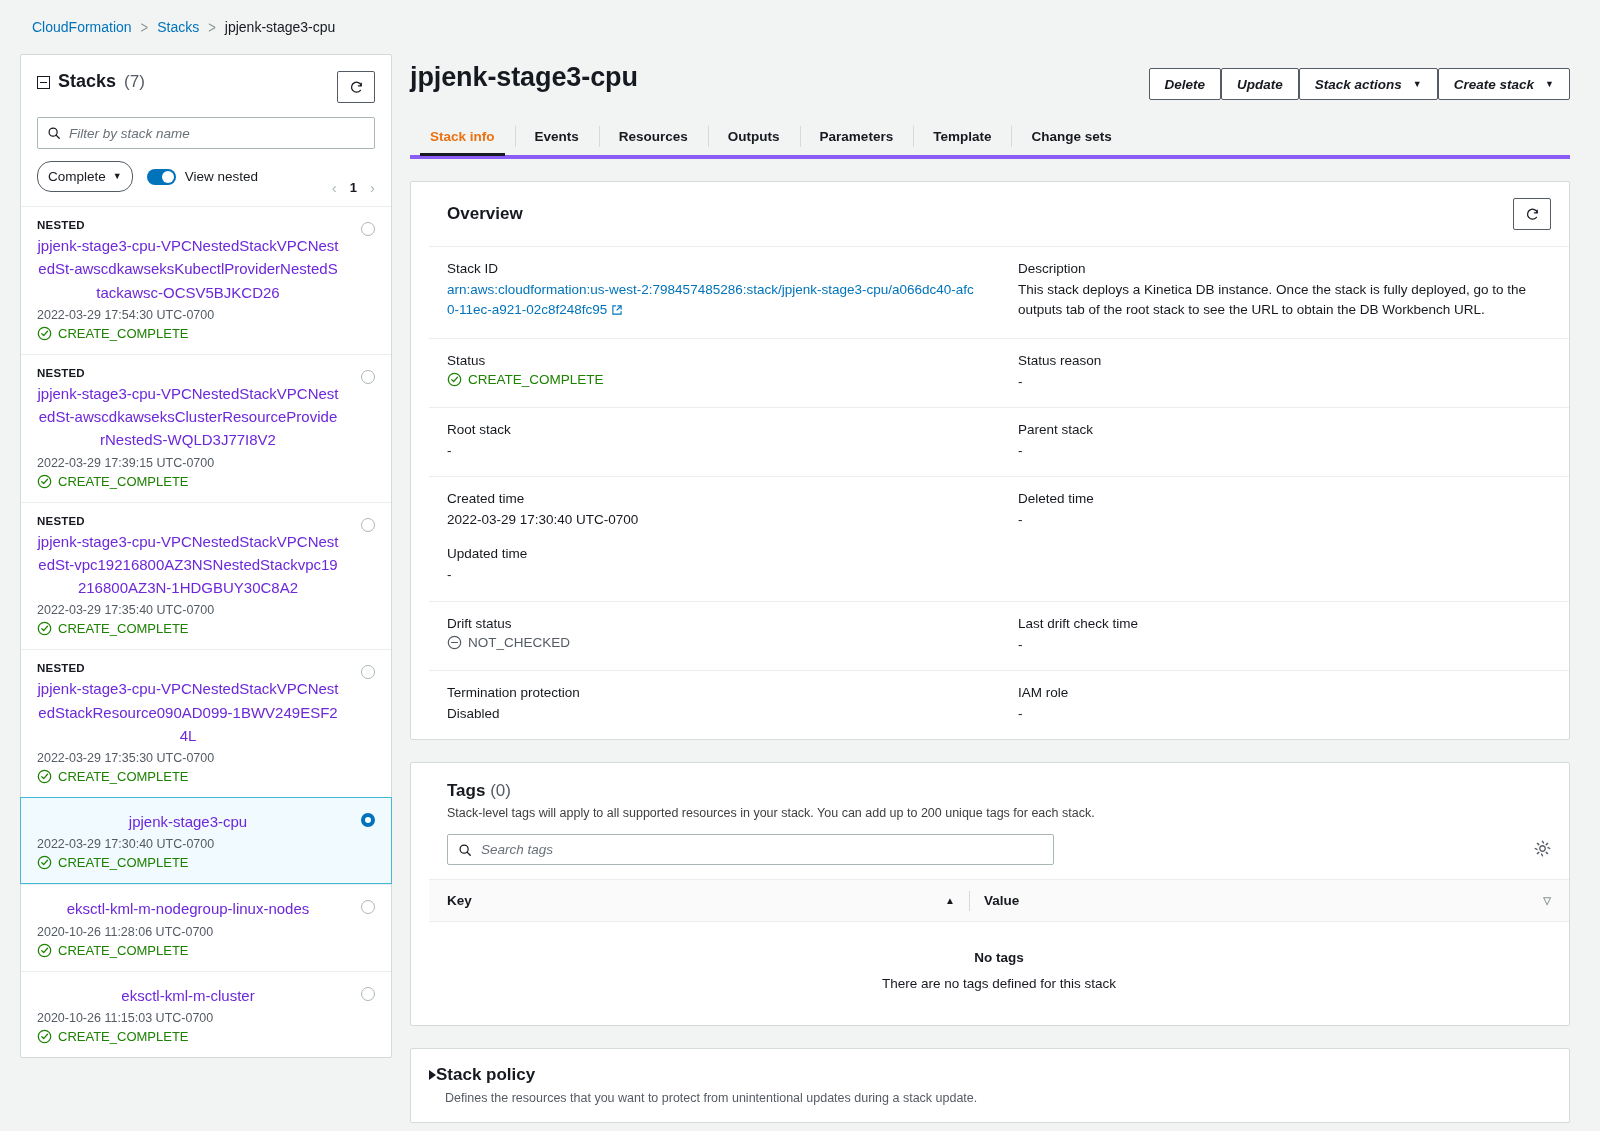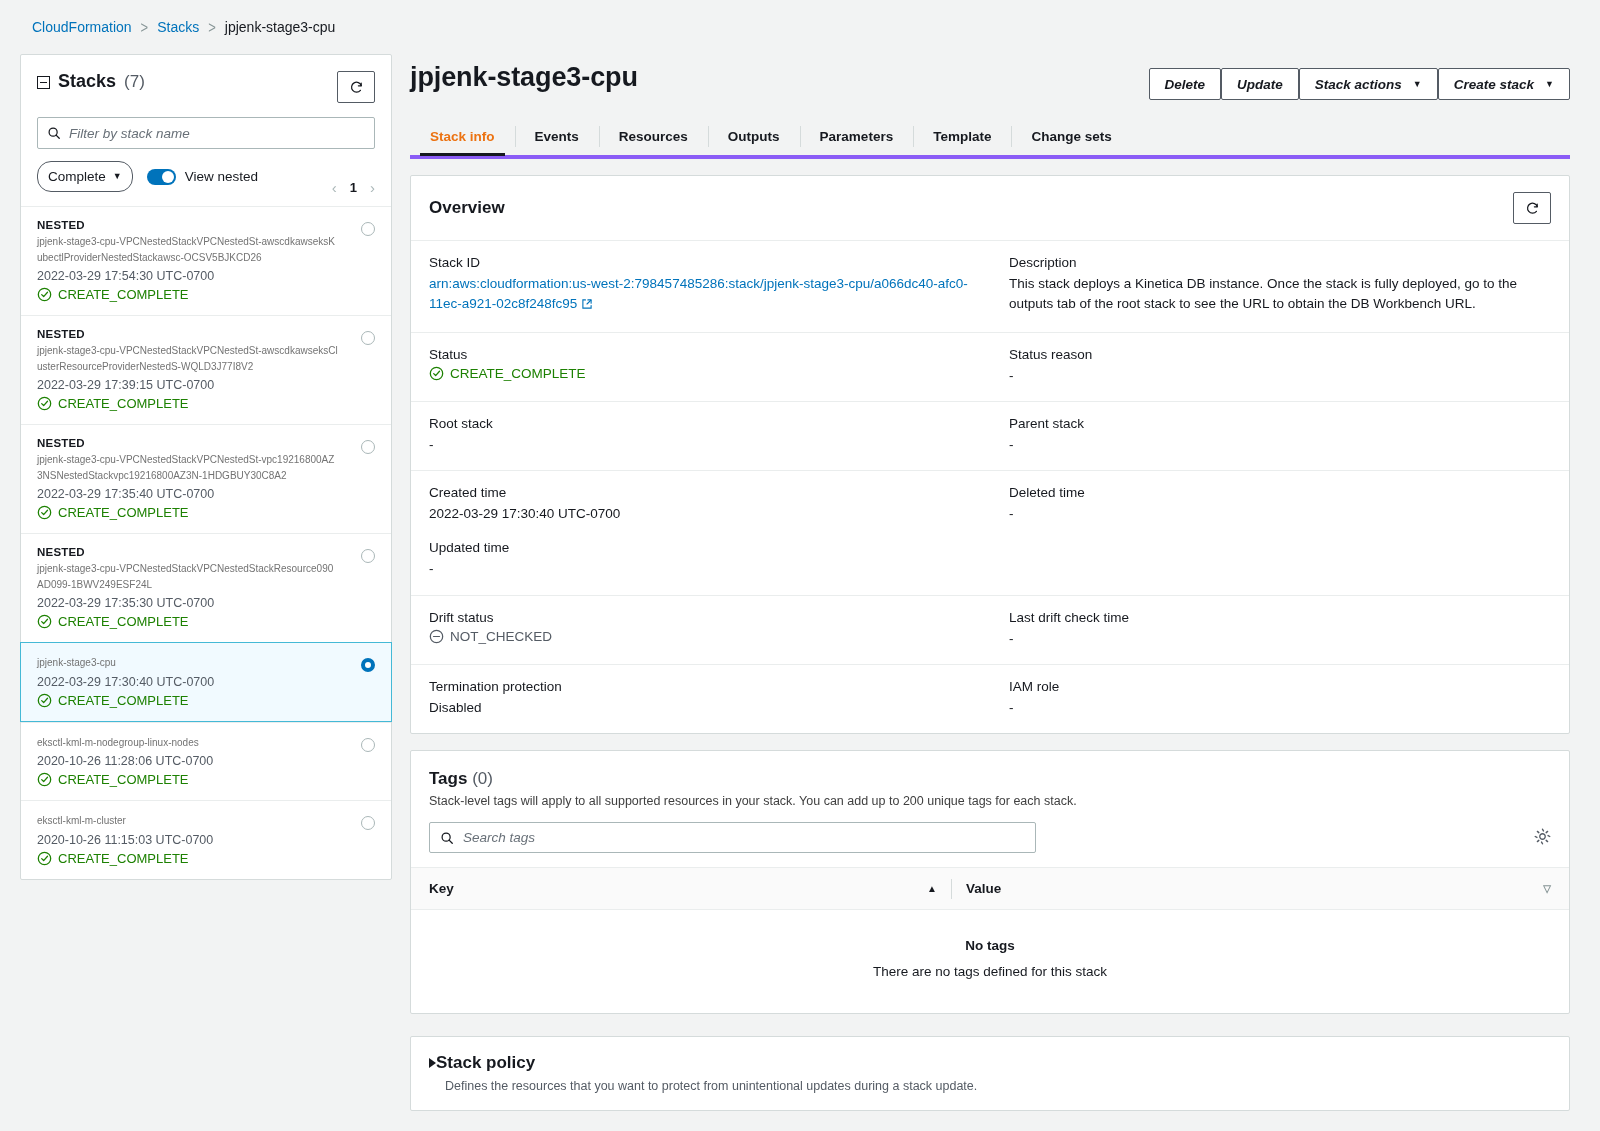--- a/index.html
+++ b/index.html
@@ -167,24 +167,25 @@
   }
   .si-body { flex: 1; min-width: 0; }
   .si-nested {
     font-size: 11.5px;
     font-weight: bold;
     color: #16191f;
     letter-spacing: 0.2px;
     margin-bottom: 3px;
   }
   .si-name {
-    font-size: 10px;
-    color: #737373;
+    font-size: 15px;
+    color: #6d28d9;
     line-height: 1.55;
     word-break: break-all;
+    text-align: center;
   }
   .si-date {
     font-size: 12.5px;
     color: #545b64;
     margin-top: 4px;
   }
   .si-status {
     margin-top: 4px;
     display: flex;
     align-items: center;
@@ -270,21 +271,22 @@
     bottom: -1px;
     height: 3px;
     background: #16191f;
   }
 
   
   .card {
     background: #fff;
     border: 1px solid #d5dbdb;
     border-radius: 2px;
-    margin-top: 16px;
+    margin-top: 22px;
+    padding-left: 18px;
   }
   .card-head {
     display: flex;
     align-items: center;
     justify-content: space-between;
     padding: 16px 18px 16px 18px;
     border-bottom: 1px solid #eaeded;
   }
   .card-title {
     font-size: 17px;

